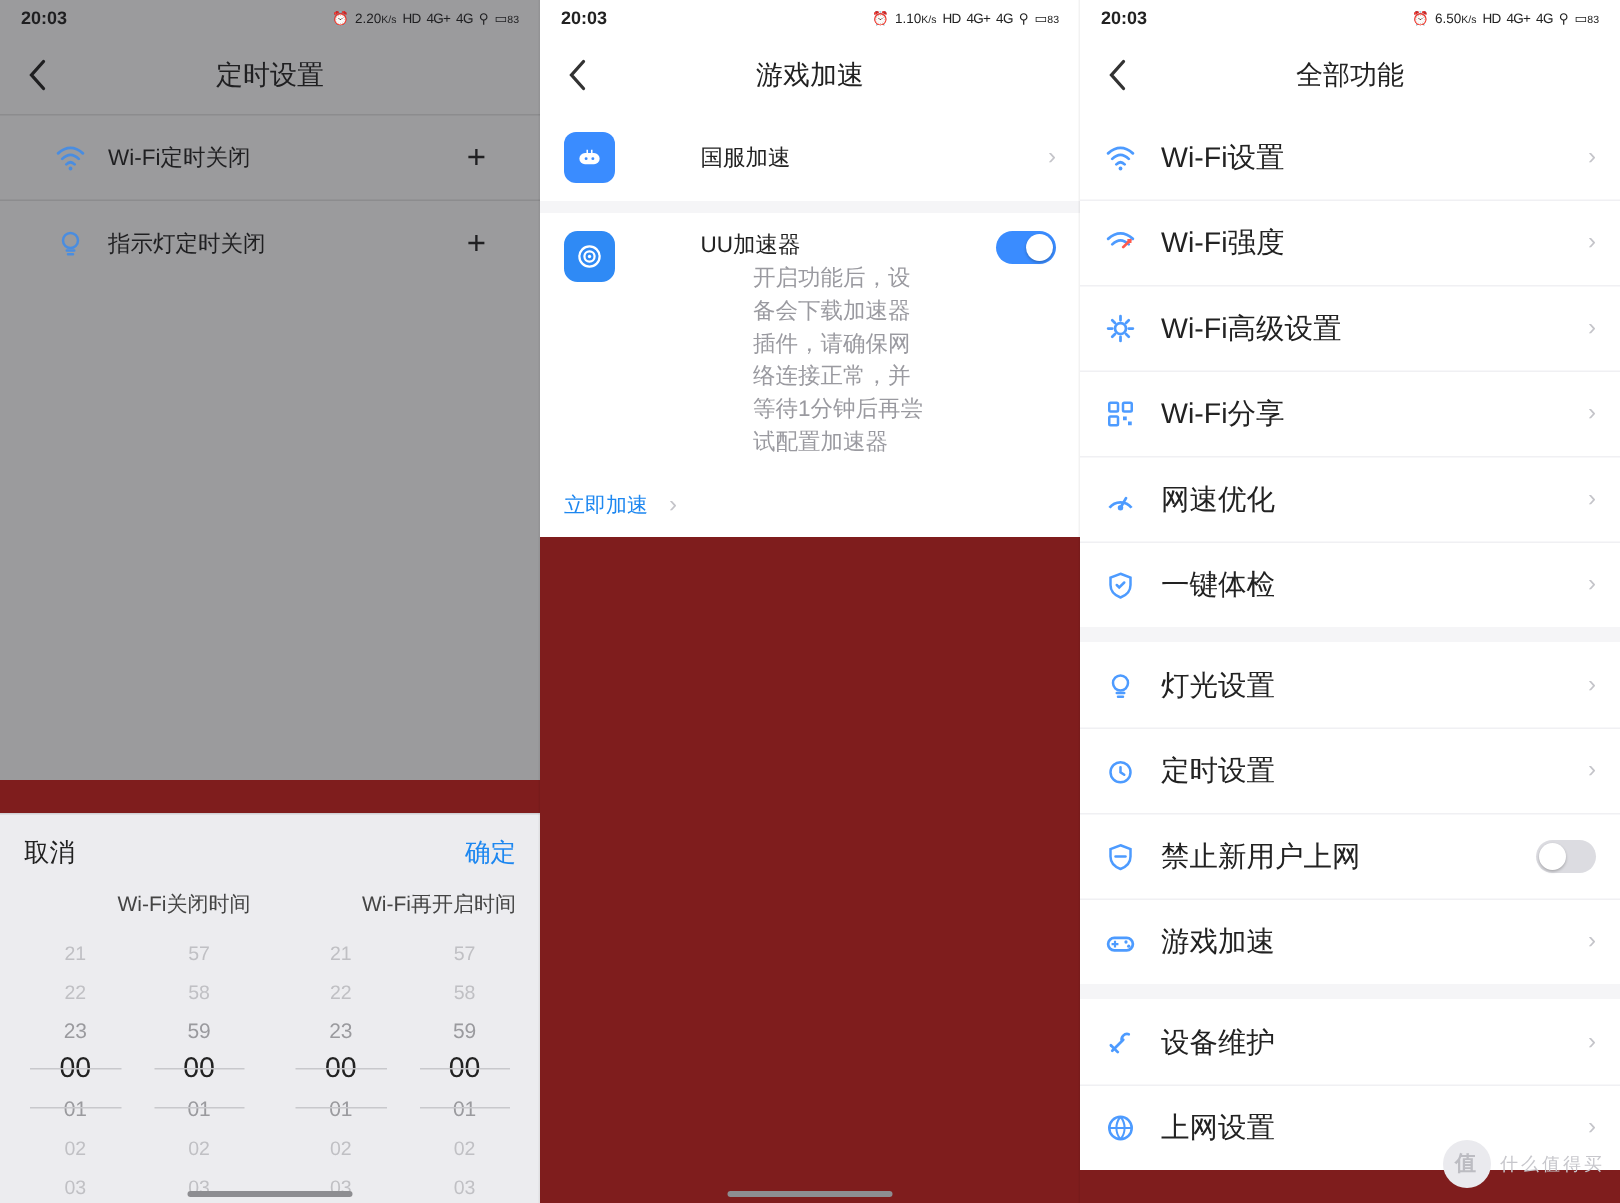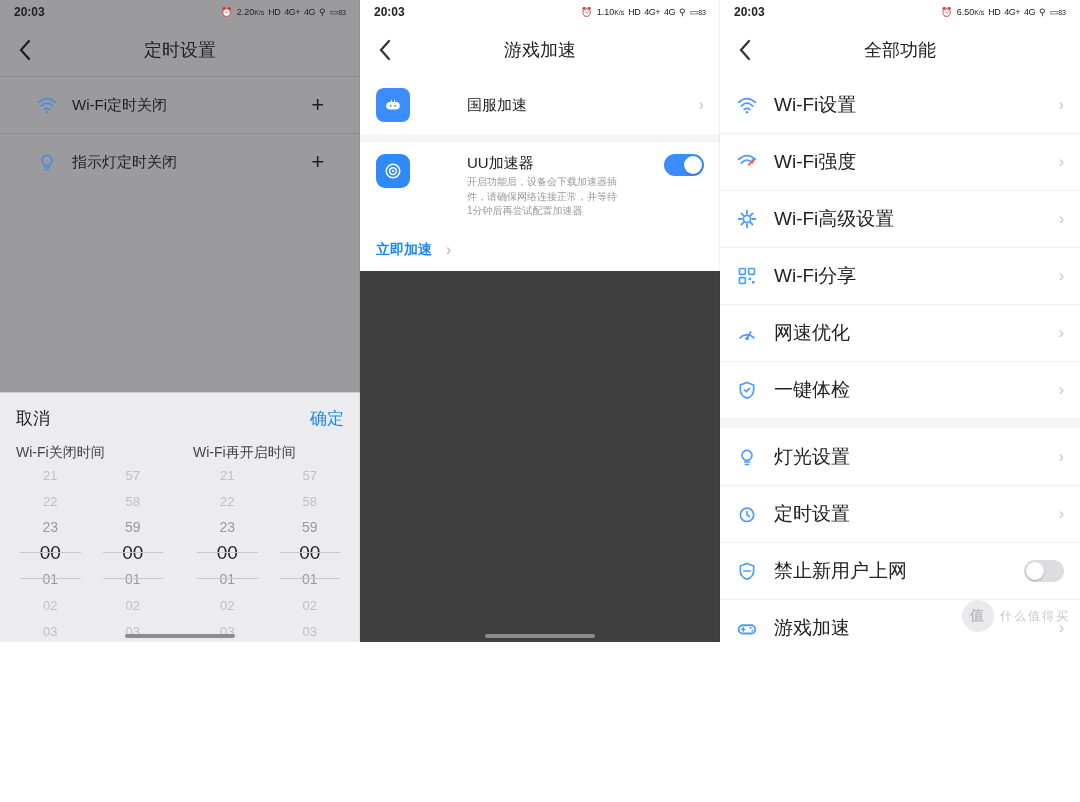--- a/index.html
+++ b/index.html
@@ -6,23 +6,23 @@
   body {
     font-family: -apple-system, "Helvetica Neue", Arial, sans-serif;
     background: #fff;
     width: 1080px;
     height: 802px;
     display: flex;
     overflow: hidden;
   }
   .pane {
     width: 360px;
-    height: 642px;
+    height: 802px;
     position: relative;
-    background: #404040;
+    background: #7f1d1d;
     overflow: hidden;
   }
   .pane + .pane {
     box-shadow: -1px 0 0 rgba(0,0,0,0.05);
   }
   .status-bar {
     height: 24px;
     display: flex;
     align-items: center;
     justify-content: space-between;
@@ -66,21 +66,21 @@
   .picker-sheet {
     position:absolute; bottom:0; left:0; right:0;
     background:#ececef;
     border-top:1px solid #d0d0d4;
   }
   .picker-hdr { display:flex; justify-content:space-between; padding:14px 16px; font-size:17px;}
   .picker-hdr .cancel { color:#222; }
   .picker-hdr .ok { color:#1d87f0; }
   .picker-body { display:flex; gap:26px; padding:0 16px;}
   .picker-col { flex:1;}
-  .picker-col-title { text-align:left; font-size:14px; color:#444; margin-bottom:0;}
+  .picker-col-title { text-align:right; font-size:14px; color:#444; margin-bottom:10px;}
   .wheel-pair { display:flex; gap:14px; }
   .wheel {
     flex:1; height:180px; overflow:hidden; position:relative;
   }
   .wheel .slot { height:26px; display:flex; align-items:center; justify-content:center; font-size:13px; color:#c0c0c4;}
   .wheel .slot.n1 { color:#9a9a9e; font-size:14px;}
   .wheel .slot.sel { color:#222; font-size:19px; font-weight:500;}
   .wheel-sel-line { position:absolute; left:4px; right:4px; top:90px; border-top:1px solid #c8c8cc;}
   .wheel-sel-line.b { top:116px;}
   .home-ind { position:absolute; bottom:4px; left:50%; transform:translateX(-50%); width:110px; height:4px; border-radius:3px; background:#8d8d91;}
@@ -92,29 +92,29 @@
   }
   .card-row.gap { margin-bottom:8px; }
   .app-icon {
     width:34px; height:34px; border-radius:8px; background:#3a8cff;
     display:flex; align-items:center; justify-content:center; margin-right:14px;
   }
   .app-icon.circle { background:#2f8af5; border-radius:9px;}
   .app-icon svg { width:18px; height:18px; }
   .row-main { flex:1; min-width:0;}
   .row-title { font-size:15px; color:#222;}
-  .row-sub { font-size:10px; color:#9a9aa0; line-height:1.45; margin-top:2px;}
+  .row-sub { font-size:15px; color:#9a9aa0; line-height:1.45; margin-top:2px;margin-left:35px;}
   .chev { color:#c4c4c9; font-size:16px; padding-left:6px;}
   .toggle { width:40px; height:22px; border-radius:12px; background:#3a8cff; position:relative;}
   .toggle .knob { position:absolute; right:2px; top:2px; width:18px; height:18px; background:#fff; border-radius:50%; box-shadow:0 1px 2px rgba(0,0,0,0.25);}
   .toggle.off { background:#dcdce1;}
   .toggle.off .knob { left:2px; right:auto;}
   .accel-link {
     display:flex; justify-content:flex-start; align-items:center; font-size:14px; color:#1d87f0;
-    padding:10px 16px 12px; background:#fff;font-weight:bold;
+    padding:10px 16px 12px; background:#fff;
   }
   .accel-link .chev { color:#c4c4c9; margin-left:8px;}
 
   
   .p3-list { background:#f5f5f7;}
   .sect { background:#fff; margin-bottom:10px;}
   .li {
     display:flex; align-items:center; padding:0 16px; height:57px;
     border-top:1px solid #f0f0f3;
   }

